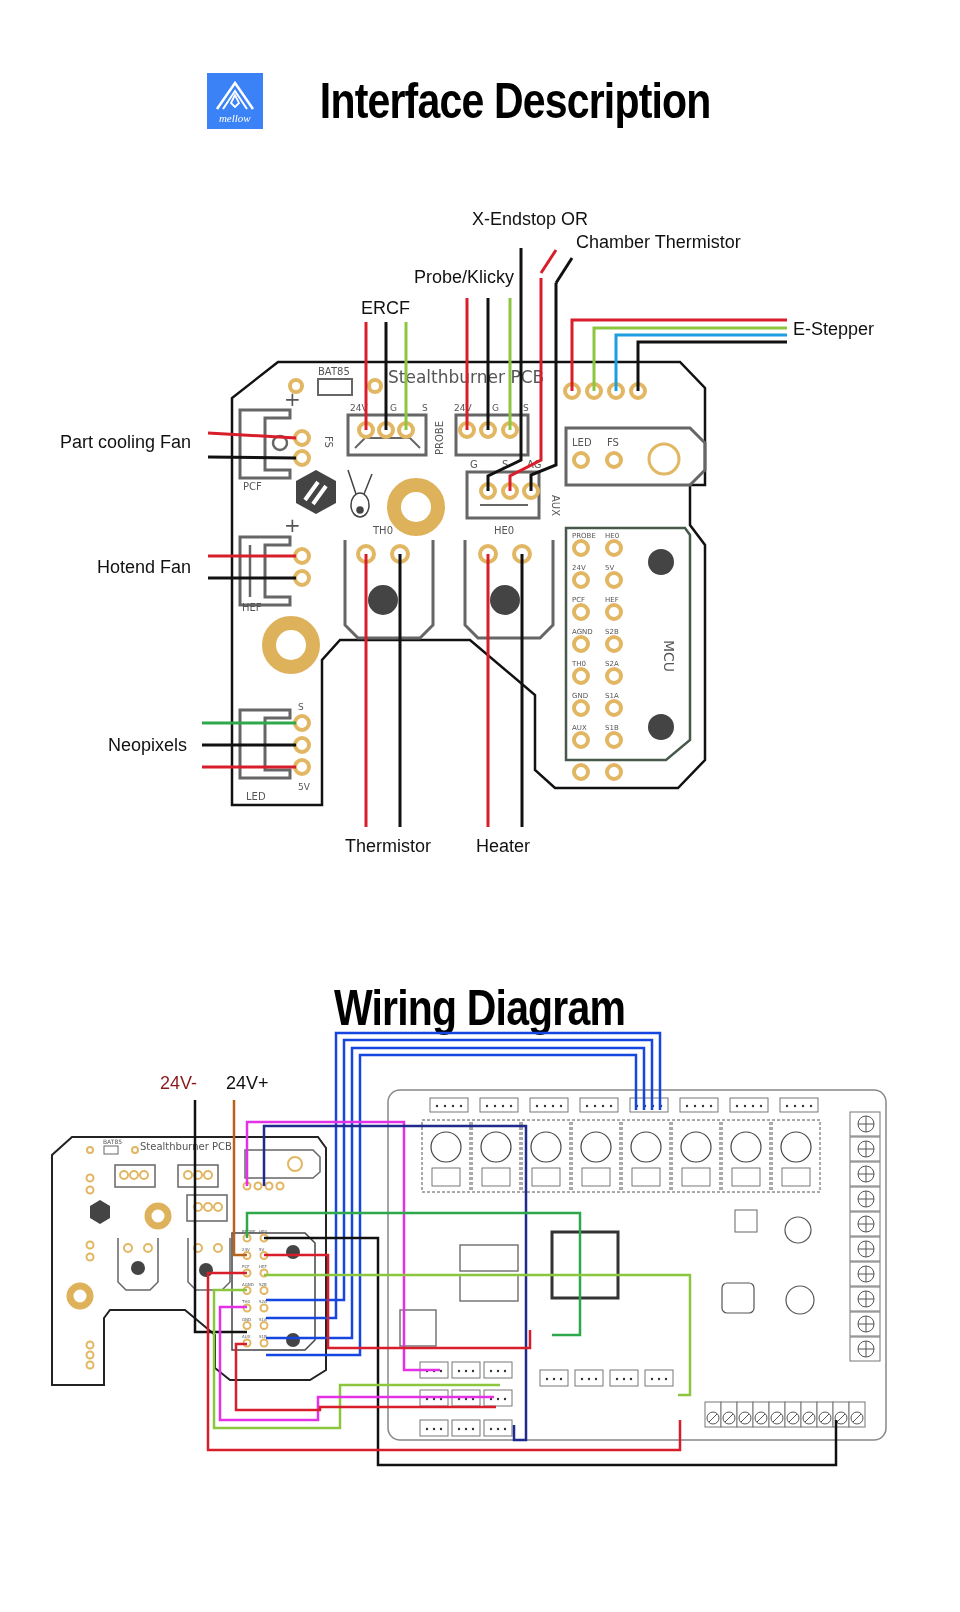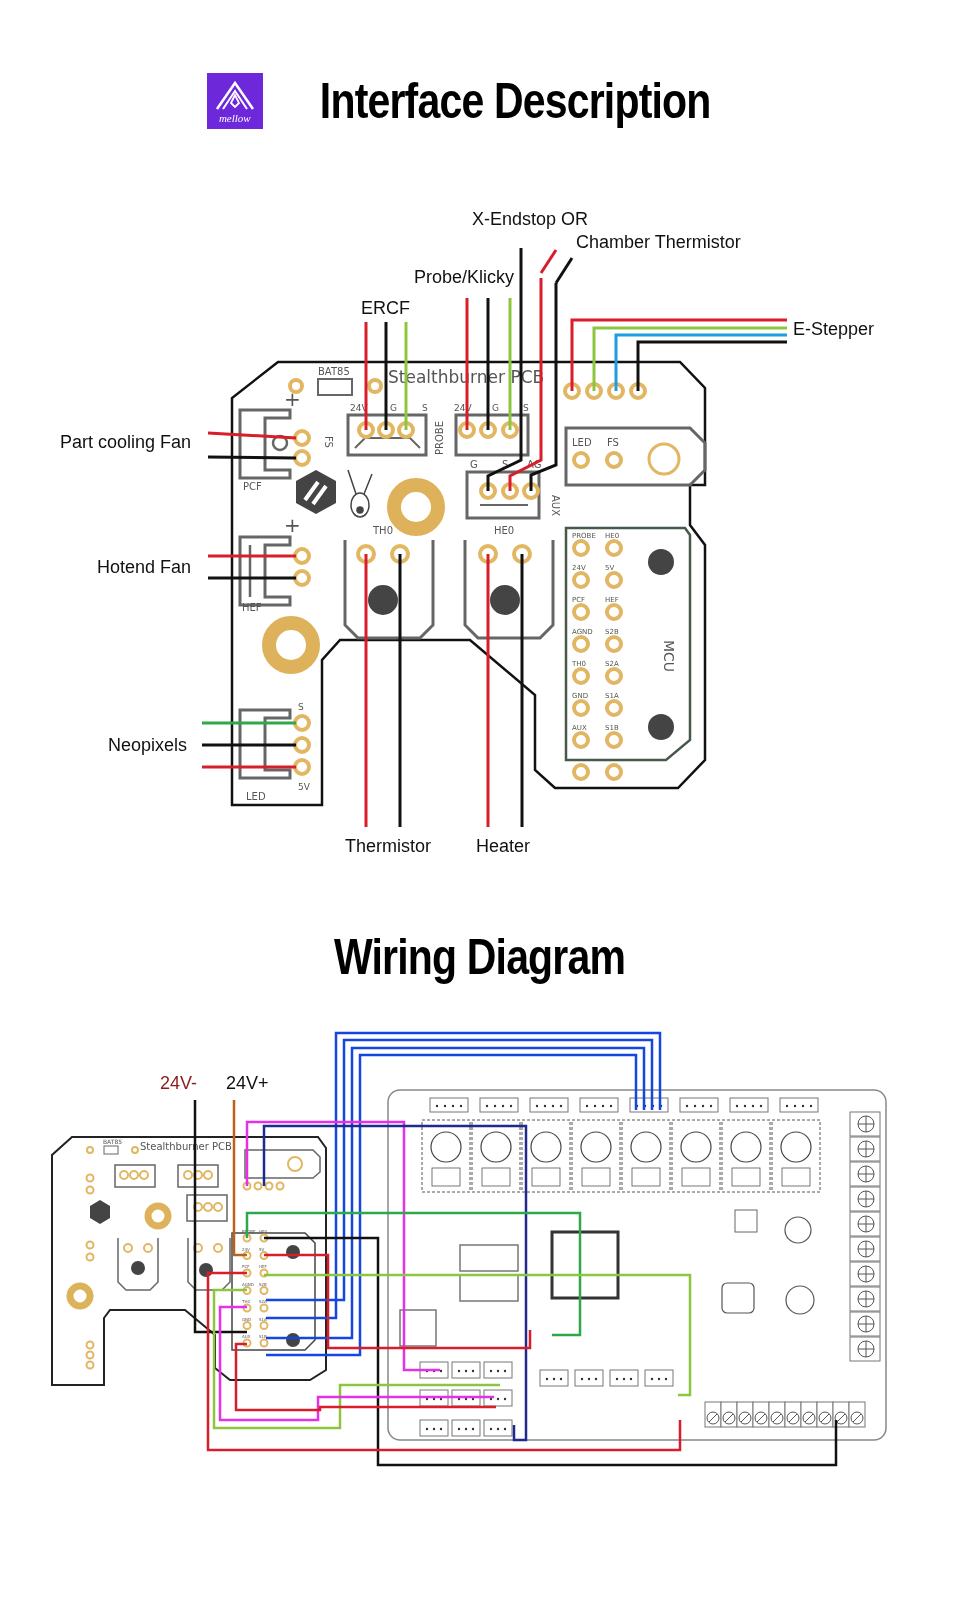--- a/index.html
+++ b/index.html
@@ -1,18 +1,18 @@
 <!DOCTYPE html>
 <html><head>
 <meta charset="utf-8">
 <style>
   html, body { margin: 0; padding: 0; background: #ffffff; }
   body { width: 960px; height: 1612px; position: relative; overflow: hidden; font-family: "Liberation Sans", sans-serif; }
   .title-row { position: absolute; left: 0; width: 960px; display: flex; justify-content: center; align-items: center; }
-  .logo { width: 56px; height: 56px; background: #6d28d9; display: flex; flex-direction: column; align-items: center; justify-content: center; margin-right: 14px; }
+  .logo { width: 56px; height: 56px; background: #3b82f6; display: flex; flex-direction: column; align-items: center; justify-content: center; margin-right: 14px; }
   .logo-text { color: #fff; font-family: "Liberation Serif", serif; font-style: italic; font-size: 11px; line-height: 11px; margin-top: -2px; }
   .heading { font-family: "Liberation Sans", sans-serif; font-weight: bold; font-size: 50px; color: #000; letter-spacing: -1px; transform: scaleX(0.82); transform-origin: center; white-space: nowrap; }
   svg { position: absolute; left: 0; }
   .lbl { font-family: "Liberation Sans", sans-serif; font-size: 18px; fill: #111; }
   .silk { font-family: "DejaVu Sans", sans-serif; fill: #555; }
   .pad { fill: none; stroke: #e2b763; }
   .pcb { fill: #fff; stroke: #111; stroke-width: 2.5; }
   .outline { fill: none; stroke: #666; stroke-width: 3; }
 </style>
 </head>
@@ -217,21 +217,21 @@
   <text x="414" y="283" class="lbl">Probe/Klicky</text>
   <text x="361" y="314" class="lbl">ERCF</text>
   <text x="793" y="335" class="lbl">E-Stepper</text>
   <text x="60" y="448" class="lbl">Part cooling Fan</text>
   <text x="97" y="573" class="lbl">Hotend Fan</text>
   <text x="108" y="751" class="lbl">Neopixels</text>
   <text x="345" y="852" class="lbl">Thermistor</text>
   <text x="476" y="852" class="lbl">Heater</text>
 </svg>
 
-<div class="title-row" style="top:928px;">
+<div class="title-row" style="top:979px;">
   <span class="heading">Wiring Diagram</span>
 </div>
 
 <svg width="960" height="612" style="top:1000px" viewBox="0 1000 960 612">
 
   <rect x="388" y="1090" width="498" height="350" rx="12" fill="#fff" stroke="#888" stroke-width="1.5"></rect>
   <g id="drivers">
       <rect x="430" y="1098" width="38" height="14" fill="none" stroke="#777" stroke-width="1"></rect>
       <circle cx="437" cy="1106" r="1.2" fill="#333"></circle>
       <circle cx="445" cy="1106" r="1.2" fill="#333"></circle>

